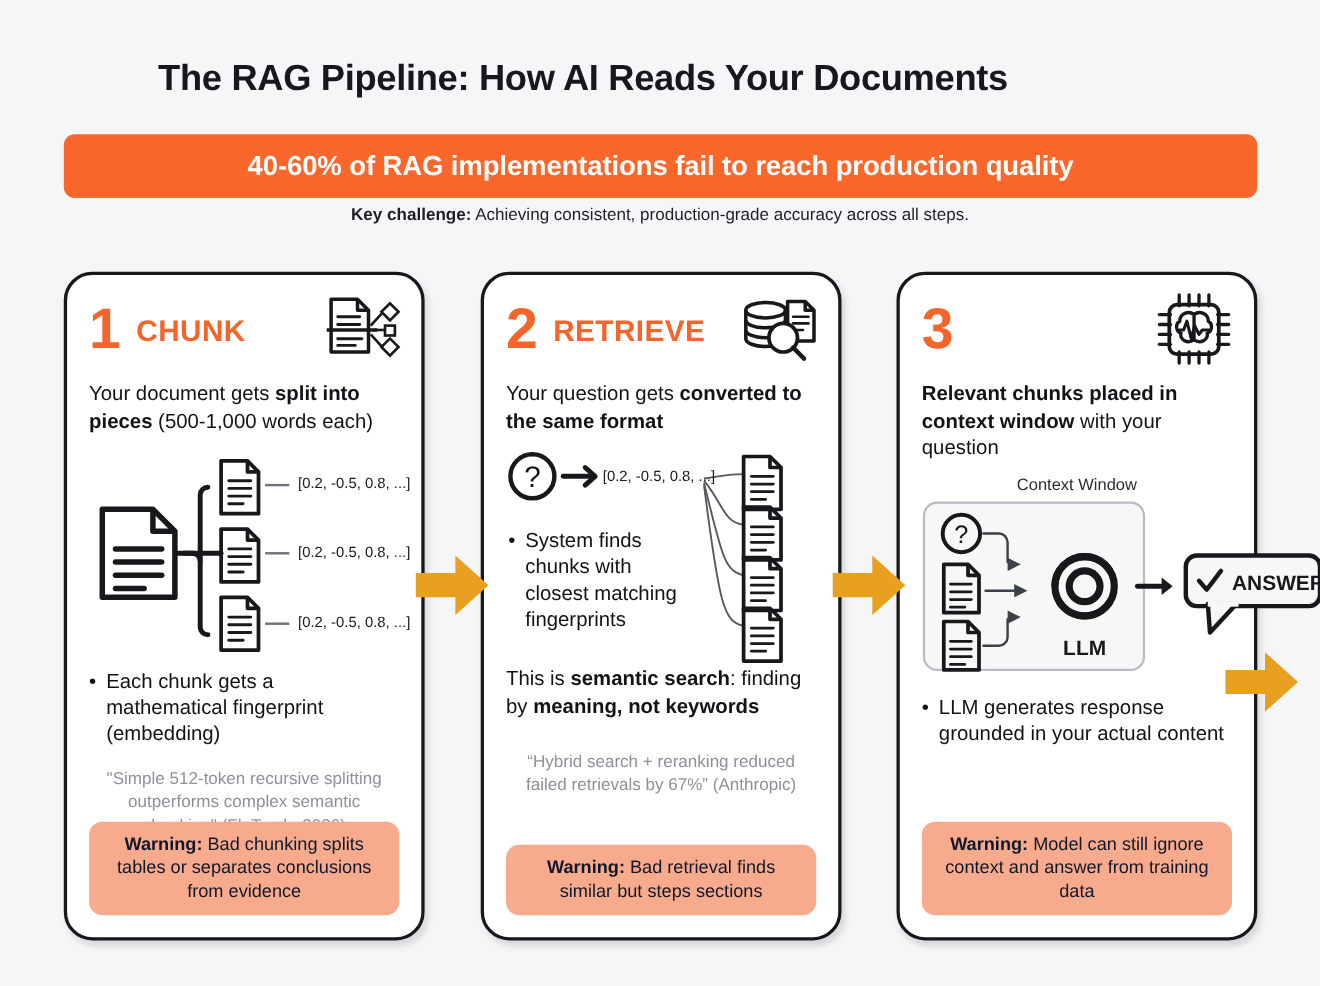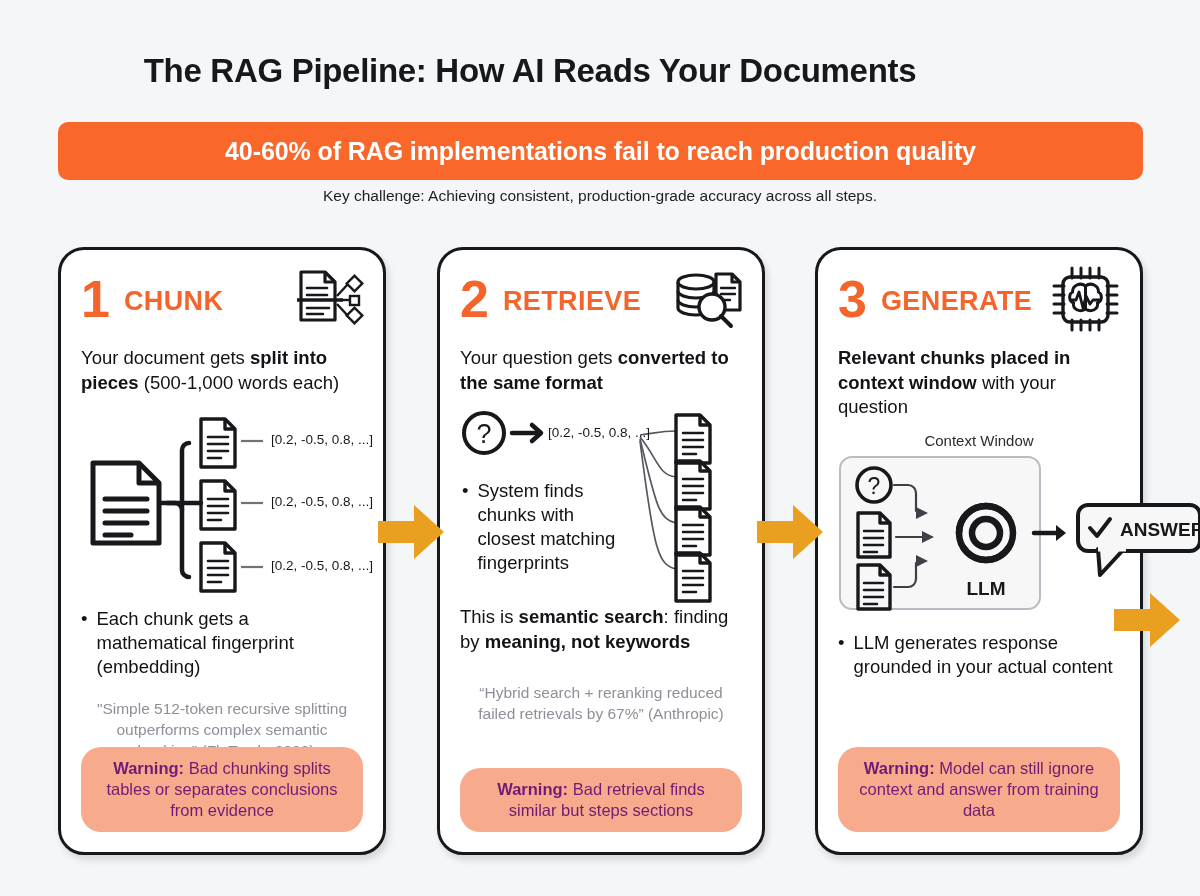--- a/index.html
+++ b/index.html
@@ -24,21 +24,21 @@
     background: #f9672b;
     border-radius: 10px;
     display: flex; align-items: center; justify-content: center;
     color: #ffffff; font-size: 25px; font-weight: 700;
     letter-spacing: -0.1px;
   }
   .keyline {
     position: absolute; left: 0; top: 187px; width: 1200px;
     text-align: center; font-size: 15.5px; color: #1d1f23;
   }
-  .keyline b { font-weight: 400; margin-top: 23px; }
+  .keyline b { font-weight: 700; margin-top: 23px; }
 
   
   .card {
     position: absolute; top: 247px;
     width: 328px; height: 608px;
     background: #ffffff;
     border: 3.5px solid #17181b;
     border-radius: 26px;
     box-shadow: 3px 5px 7px rgba(0,0,0,0.13);
     padding: 20px 20px 0 20px;
@@ -76,23 +76,23 @@
   }
   .bullet .dot { margin-right: 9px; }
 
   .quote {
     font-size: 15.5px; line-height: 1.35; color: #8d9097;
     text-align: center;
   }
 
   .warn {
     position: absolute; left: 20px; right: 20px;
-    background: #f8ab8c; border-radius: 20px;
+    background: #f8ab8c; border-radius: 12px;
     padding: 11px 12px;
-    font-size: 16.5px; line-height: 1.28; color: #701a75;
+    font-size: 16.5px; line-height: 1.28; color: #0f172a;
     text-align: center;
   }
   .warn b { font-weight: 700; }
   #warn-1 { bottom: 20px; }
   #warn-2 { bottom: 20px; }
   #warn-3 { bottom: 20px; }
 
   
   .diagram { position: relative; }
   .vec {
@@ -315,21 +315,20 @@
     <div class="quote" style="margin-top:29px;">“Hybrid search + reranking reduced failed retrievals by 67%” (Anthropic)</div>
 
     <div class="warn" id="warn-2">
       <b>Warning:</b><span> Bad retrieval finds similar but steps sections</span>
     </div>
   </div>
 
   <div class="card" id="card-3">
     <div class="card-head">
       <div class="step-num">3</div>
-      <div class="step-label">GENERATE</div>
       <div class="head-icon">
         <svg width="72" height="70" viewBox="0 0 72 70">
           <g fill="none" stroke="#17181b" stroke-width="3" stroke-linecap="round">
             <line x1="22" y1="4" x2="22" y2="14"></line>
               <line x1="31" y1="4" x2="31" y2="14"></line>
             <line x1="40" y1="4" x2="40" y2="14"></line>
               <line x1="49" y1="4" x2="49" y2="14"></line>
             <line x1="22" y1="56" x2="22" y2="66"></line>
               <line x1="31" y1="56" x2="31" y2="66"></line>
             <line x1="40" y1="56" x2="40" y2="66"></line>

